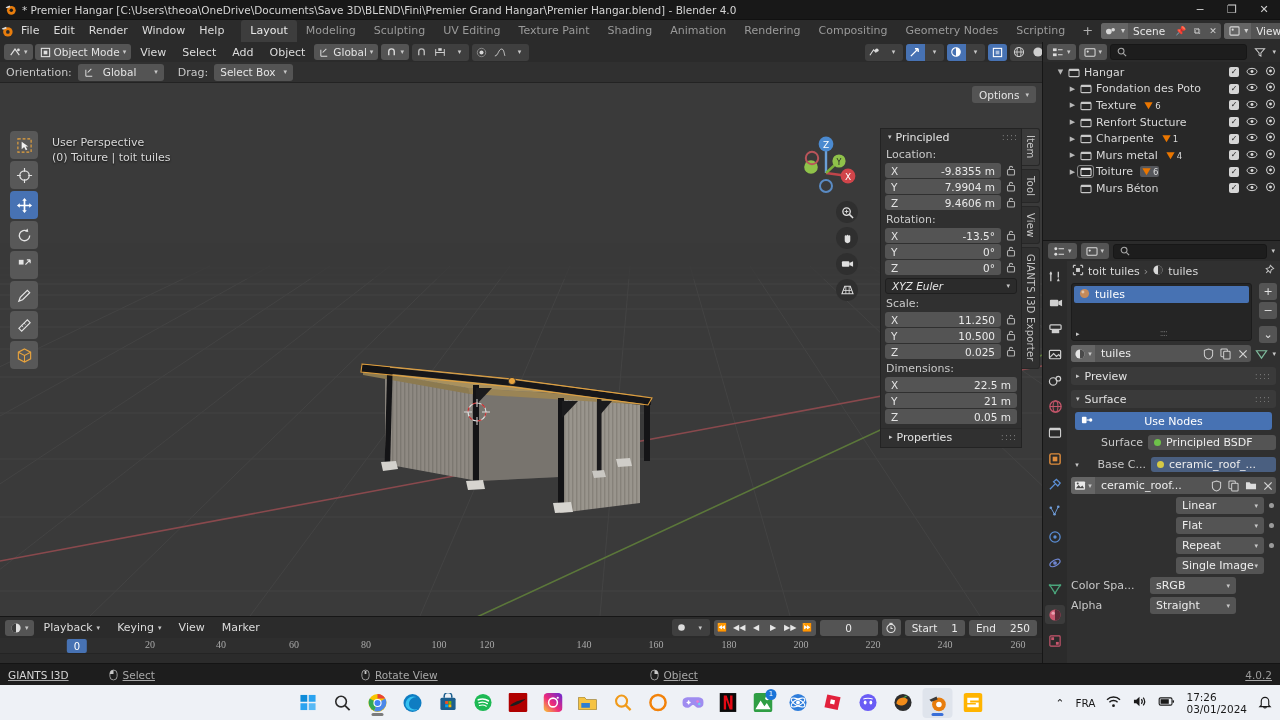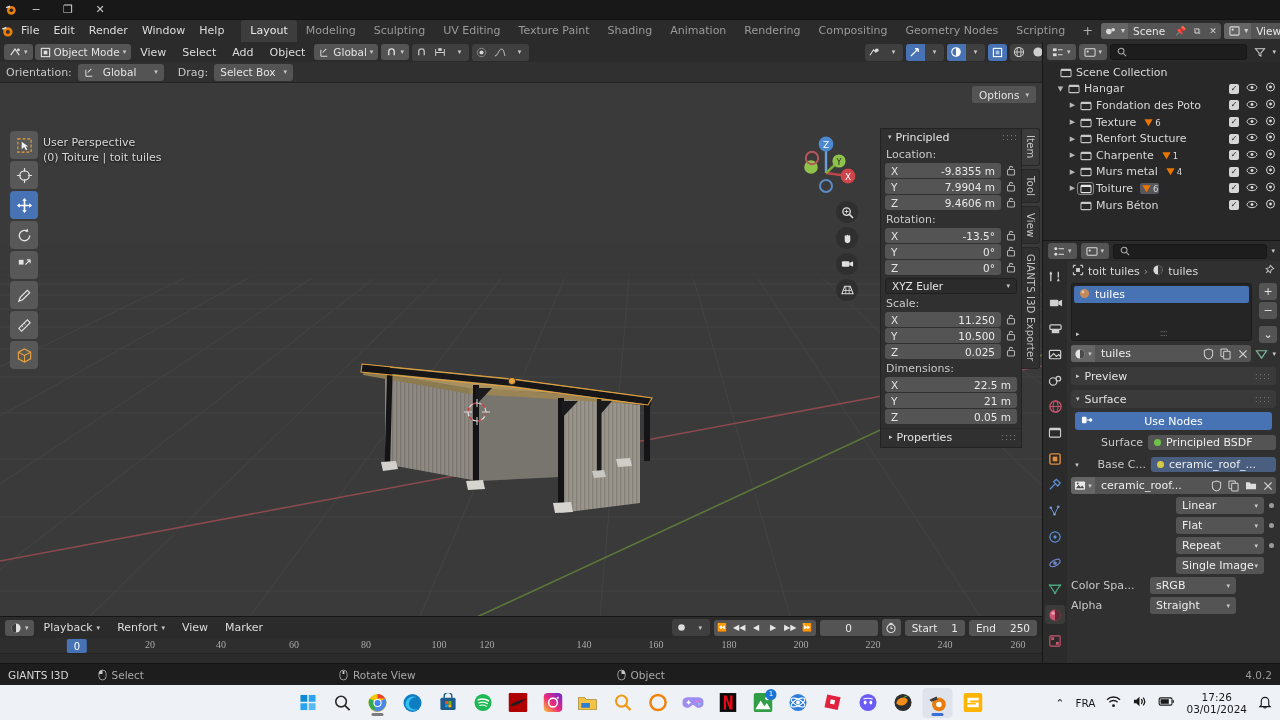--- a/index.html
+++ b/index.html
@@ -92,21 +92,21 @@
   .options-btn {
     position: absolute; right: 6px; top: 44px; height: 17px; background:#545454; border-radius:3px;
     display:flex; align-items:center; padding:0 7px; gap:6px; font-size:10.5px; color:#e4e4e4; z-index:5;
   }
 
   .vp-canvas {
     position: absolute; top: 41px; left: 0; width: 1042px; height: 533px;
     background: #393939; overflow: hidden;
   }
   .vp-overlay-text {
-    position: absolute; left: 43px; top: 52px; font-size: 11px; color: #d8d8d8;
+    position: absolute; left: 52px; top: 52px; font-size: 11px; color: #d8d8d8;
     line-height: 15px; text-shadow: 0 1px 2px rgba(0,0,0,.8); z-index: 4;
   }
   .toolbar-left {
     position: absolute; left: 10px; top: 48px; width: 28px; display: flex; flex-direction: column;
     gap: 2px; z-index: 4;
   }
   .tool-btn {
     width: 28px; height: 28px; border-radius: 4px; background: #585858;
     display: flex; align-items: center; justify-content: center;
   }
@@ -129,21 +129,21 @@
   .np-rows { padding: 0 4px; display:flex; flex-direction:column; gap:1px; }
   .np-row { display:flex; align-items:center; gap:3px; }
   .np-field {
     flex: 1; height: 15px; background: #545454; border-radius: 3px; display:flex;
     align-items:center; justify-content:space-between; padding: 0 6px; font-size:10.5px; color:#e9e9e9;
   }
   .np-field .nf-k { color:#e3e3e3; }
   .np-lock { width: 13px; height: 13px; display:flex; align-items:center; justify-content:center; }
   .np-dropdown {
     margin: 3px 4px 0; height: 16px; background: #2b2b2b; border-radius: 3px; border:1px solid #1f1f1f;
-    display:flex; align-items:center; padding: 4px 6px; font-size:10.5px; color:#e5e5e5;
+    display:flex; align-items:center; padding: 4px 6px; font-size:10.5px; color:#e5e5e5;font-style:italic;
   }
   .np-dropdown .caret { margin-left:auto; }
   .np-foot {
     display:flex; align-items:center; height:17px; padding: 0 4px; font-size:11px; color:#e2e2e2;
     margin-top: 4px; border-top:1px solid #2a2a2a;
   }
   .np-foot .dots { margin-left:auto; color:#7b7b7b; font-size:9px; letter-spacing:1px; }
   .vtabs {
     position: absolute; right: 0px; top: 45px; width: 20px; z-index: 6;
     display:flex; flex-direction:column; gap:3px;
@@ -280,22 +280,23 @@
     padding: 0 6px; font-size:11px; color:#ededed;
   }
   .enum-box .caret { margin-left:auto; }
   .anim-dot { width:5px; height:5px; border-radius:50%; background:#9a9a9a; }
   .lr-row { display:flex; align-items:center; gap:5px; margin-top:3px; }
   .lr-label { width:74px; font-size:11px; color:#c8c8c8; }
 
   
   .statusbar {
     position: absolute; bottom: 35px; left: 0; width: 1280px; height: 22px; background: #1d1d1d;
-    display:flex; align-items:center; padding: 0 8px; gap: 1px; font-size:10.5px; color:#a8a8a8;
+    display:flex; align-items:center; padding: 0 8px; gap: 12px; font-size:10.5px; color:#a8a8a8;
     border-top:1px solid #141414;
+    text-decoration:underline;
   }
   .sb-item { display:flex; align-items:center; gap:5px; }
   .sb-brand { font-size:10.5px; color:#d6d6d6; margin-right: 28px; }
   .sb-ver { margin-left:auto; color:#9a9a9a; font-size:10.5px; }
 
   
   .taskbar {
     position:absolute; bottom:0; left:0; width:1280px; height:35px; background:#eef1f6;
     display:flex; align-items:center;
   }
@@ -306,35 +307,36 @@
     position:absolute; bottom:2px; left:50%; transform:translateX(-50%);
     width:12px; height:2.5px; border-radius:2px; background:#3a6fd8;
   }
   .tb-app .badge {
     position:absolute; top:1px; right:1px; background:#1a74d8; color:#fff; font-size:7px;
     width:11px; height:11px; border-radius:50%; display:flex; align-items:center; justify-content:center;
   }
   .tb-tray {
     position:absolute; right:8px; display:flex; align-items:center; gap:11px; color:#1a1a1a; font-size:10.5px;
   }
-  .tray-clock { text-align:center; line-height:12px; font-size:10.5px; color:#1a1a1a; }
+  .tray-clock { line-height:12px; font-size:10.5px; color:#1a1a1a; }
 </style>
 </head>
 <body>
 
 <div class="app">
 
   <div class="titlebar">
     <div class="tb-icon">
       <svg width="13" height="13" viewBox="0 0 16 16">
         <circle cx="9" cy="9" r="5.4" fill="#e87d0d"></circle>
         <circle cx="9" cy="9" r="2.1" fill="#1d1d1d"></circle>
         <path d="M2 5.2 L7 3 L7.6 5.1 L3.4 6.6 Z" fill="#e0e0e0"></path>
       </svg>
     </div>
+    <div class="tb-title">* Premier Hangar [C:\Users\theoa\OneDrive\Documents\Save 3D\BLEND\Fini\Premier Grand Hangar\Premier Hangar.blend] - Blender 4.0</div>
     <div class="win-btns">
       <div class="win-btn">─</div>
       <div class="win-btn">❐</div>
       <div class="win-btn close">✕</div>
     </div>
   </div>
 
   <div class="topbar">
     <div class="blender-logo">
       <svg width="14" height="14" viewBox="0 0 16 16">
@@ -924,21 +926,21 @@
             <circle cx="6.5" cy="6.5" r="5" fill="#e0e0e0"></circle>
             <path d="M6.5 1.5 a5 5 0 0 0 0 10 z" fill="#3b3b3b"></path>
           </svg>
         <span class="caret">▾</span>
       </div>
       <div class="hdr-flat">
         <span>Playback</span>
         <span class="caret" style="margin-left:4px">▾</span>
       </div>
       <div class="hdr-flat">
-        <span>Renfort</span>
+        <span>Keying</span>
         <span class="caret" style="margin-left:4px">▾</span>
       </div>
       <div class="hdr-flat">View</div>
       <div class="hdr-flat">Marker</div>
 
       <div class="tl-right">
         <div class="icon-grp">
           <div class="icon-btn">
             <svg width="11" height="11" viewBox="0 0 12 12">
                 <circle cx="6" cy="6" r="3.6" fill="#dcdcdc"></circle>
@@ -1020,31 +1022,20 @@
       </div>
       <div class="icon-btn" style="background:transparent">
         <svg width="12" height="11" viewBox="0 0 13 12">
             <path d="M1.5 2 H11.5 L7.5 6.5 V10 L5.5 8.8 V6.5 Z" fill="none" stroke="#cfcfcf" stroke-width="1.1"></path>
           </svg>
       </div>
       <span class="caret">▾</span>
     </div>
 
     <div class="ol-body">
-      <div class="ol-row">
-        <span class="ol-indent" style="width:4px"></span>
-        <span class="ol-tri"></span>
-        <span class="ol-ico">
-          <svg width="12" height="11" viewBox="0 0 13 12">
-              <rect x="1" y="3" width="11" height="7.5" rx="1" fill="none" stroke="#c8c8c8" stroke-width="1.1"></rect>
-              <rect x="1" y="2" width="11" height="2.4" rx=".6" fill="#c8c8c8"></rect>
-            </svg>
-        </span>
-        <span class="ol-name">Scene Collection</span>
-      </div>
 
       <div class="ol-row">
         <span class="ol-indent" style="width:12px"></span>
         <span class="ol-tri">▼</span>
         <span class="ol-ico">
           <svg width="12" height="11" viewBox="0 0 13 12">
               <rect x="1" y="3" width="11" height="7.5" rx="1" fill="none" stroke="#c8c8c8" stroke-width="1.1"></rect>
               <rect x="1" y="2" width="11" height="2.4" rx=".6" fill="#c8c8c8"></rect>
             </svg>
         </span>

